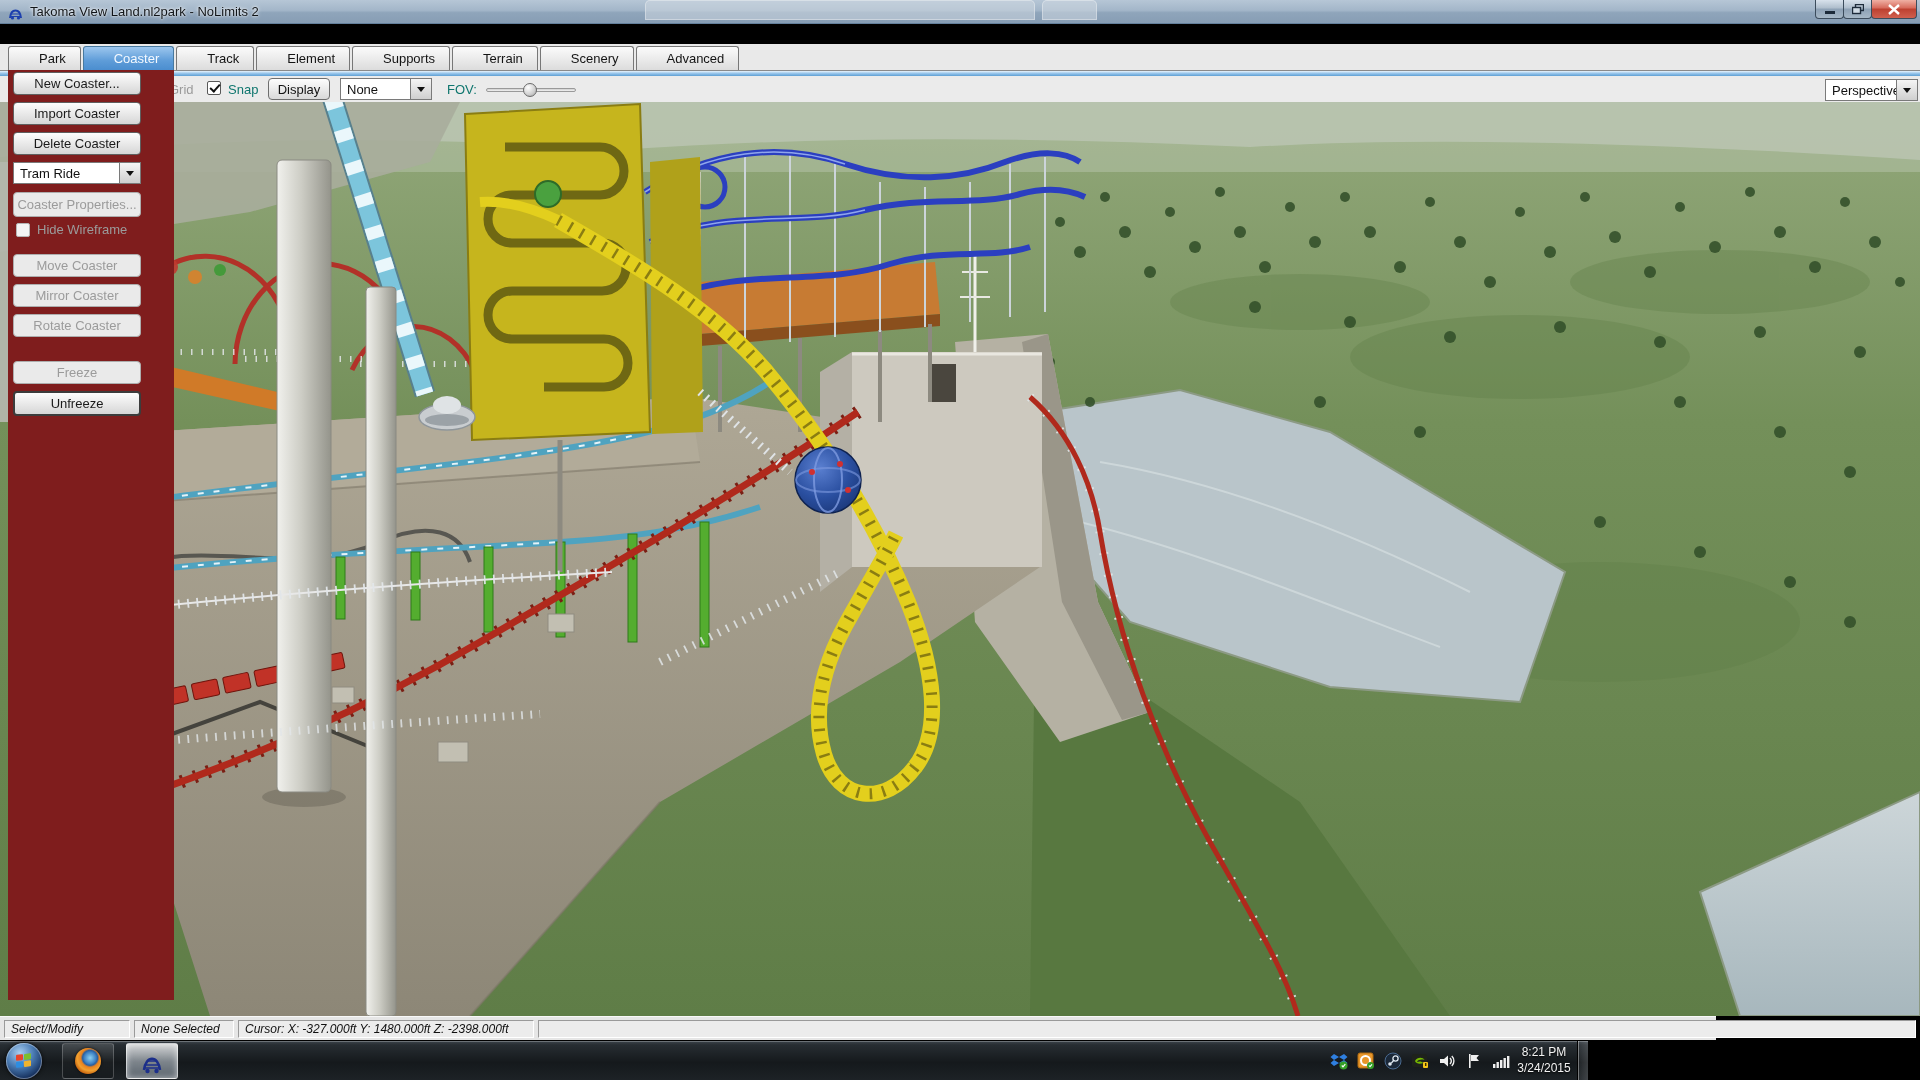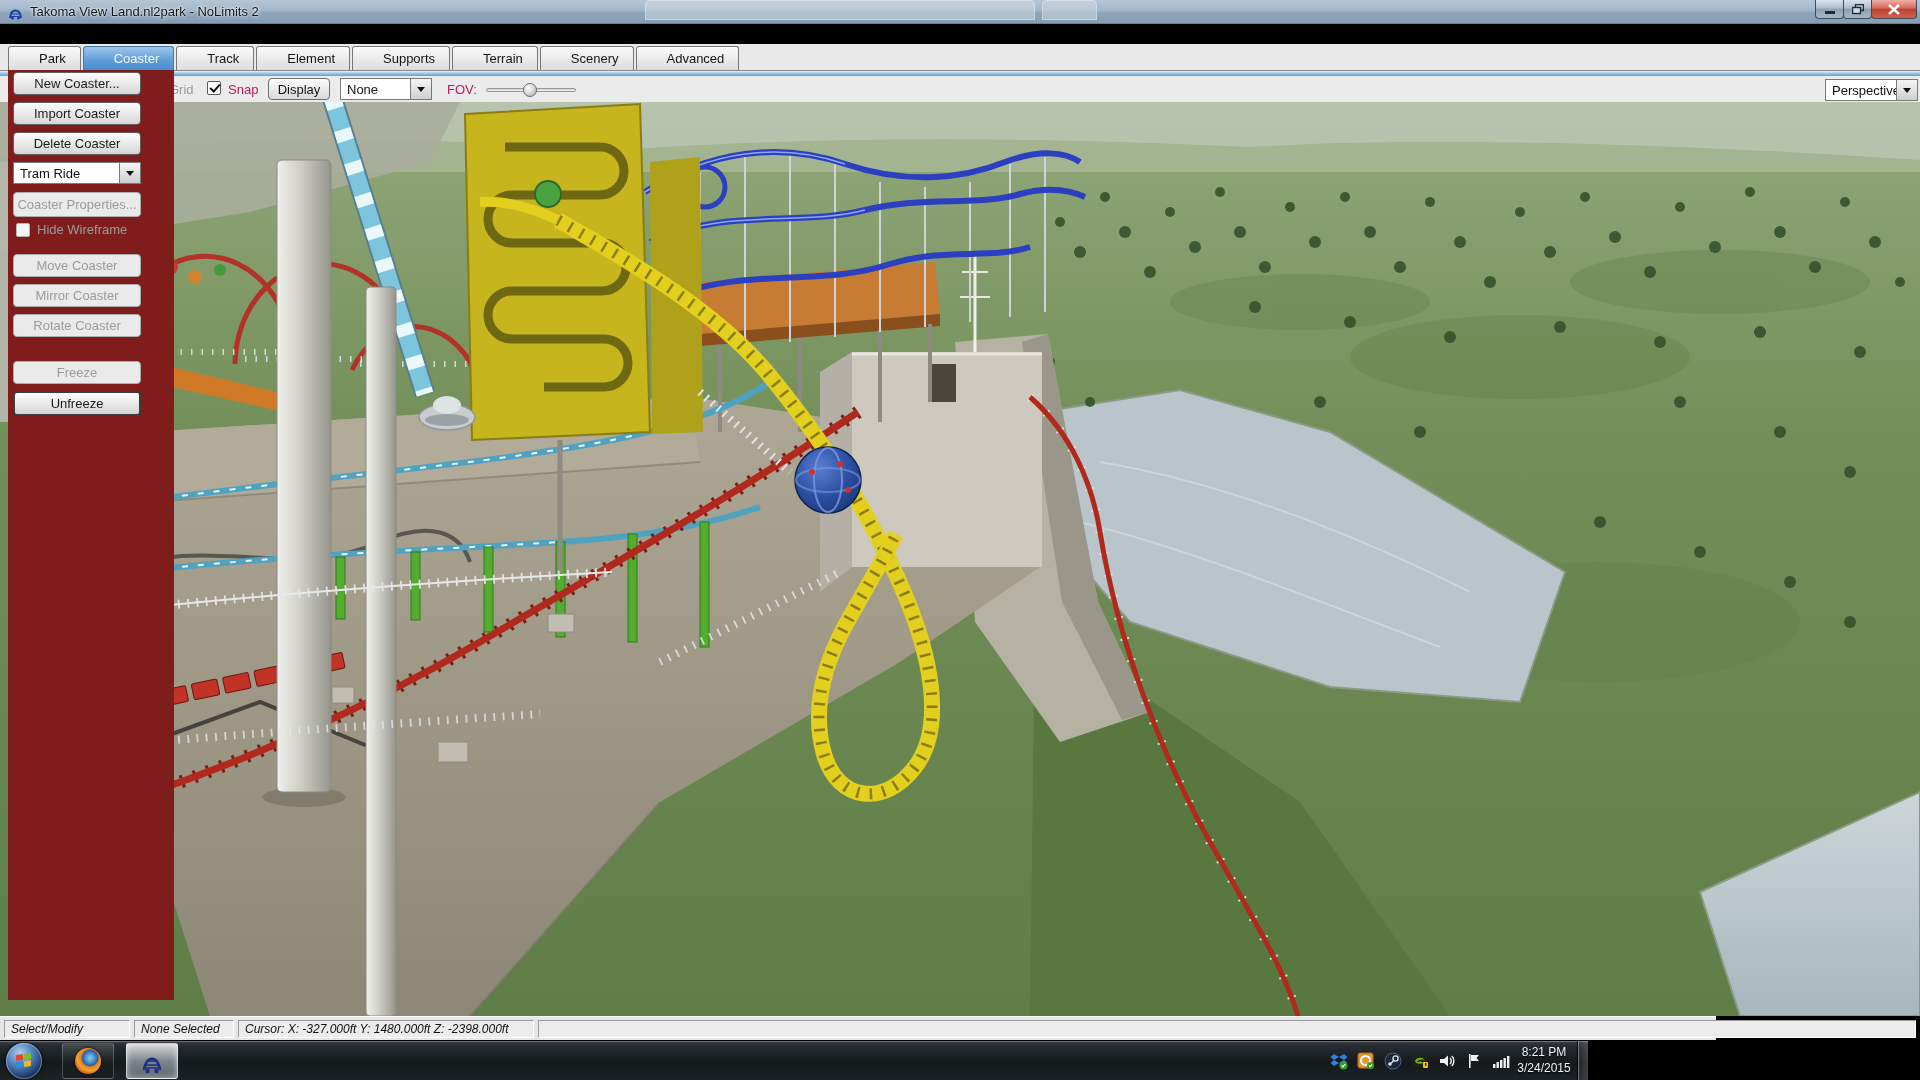--- a/index.html
+++ b/index.html
@@ -43,21 +43,21 @@
     background:linear-gradient(180deg,#e9f4fc 0%,#9cc8ec 45%,#5d9fd4 100%);
     border-top:1px solid #8a8a8a; }
 
   
   .toolbar { position:absolute; left:0; top:76px; width:1920px; height:26px; background:#ebebeb; }
   .checkbox { position:absolute; width:14px; height:14px; top:5px; background:#fff;
     border:1px solid #585858; border-radius:2px; }
   .checkbox.disabled { background:#f4f4f4; border-color:#b5b5b5; }
   .checkbox.checked::after { content:""; position:absolute; left:2px; top:2px; width:8px; height:4px;
     border-left:2px solid #111; border-bottom:2px solid #111; transform:rotate(-48deg); }
-  .tb-label { position:absolute; top:6px; font-size:13px; color:#be185d; }
+  .tb-label { position:absolute; top:6px; font-size:13px; color:#0f766e; }
   .tb-label.disabled { color:#9a9a9a; }
   .tb-button { position:absolute; top:2px; height:22px; font-size:13px; color:#141414;
     background:linear-gradient(180deg,#fdfdfd,#d9d9d9); border:1px solid #6e6e6e;
     border-radius:4px; display:flex; align-items:center; justify-content:center; }
   .combo { position:absolute; height:22px; background:#fff; border:1px solid #7a7a7a;
     display:flex; align-items:center; }
   .combo .val { flex:1; font-size:13px; color:#111; padding-left:6px; white-space:nowrap; overflow:hidden; }
   .combo .arrow { width:21px; height:100%; border-left:1px solid #7a7a7a;
     background:linear-gradient(180deg,#f5f5f5,#cfcfcf); display:flex; align-items:center; justify-content:center; }
   .combo .arrow::after { content:""; width:0; height:0; border:4px solid transparent; border-top:5px solid #111; margin-top:4px; }

